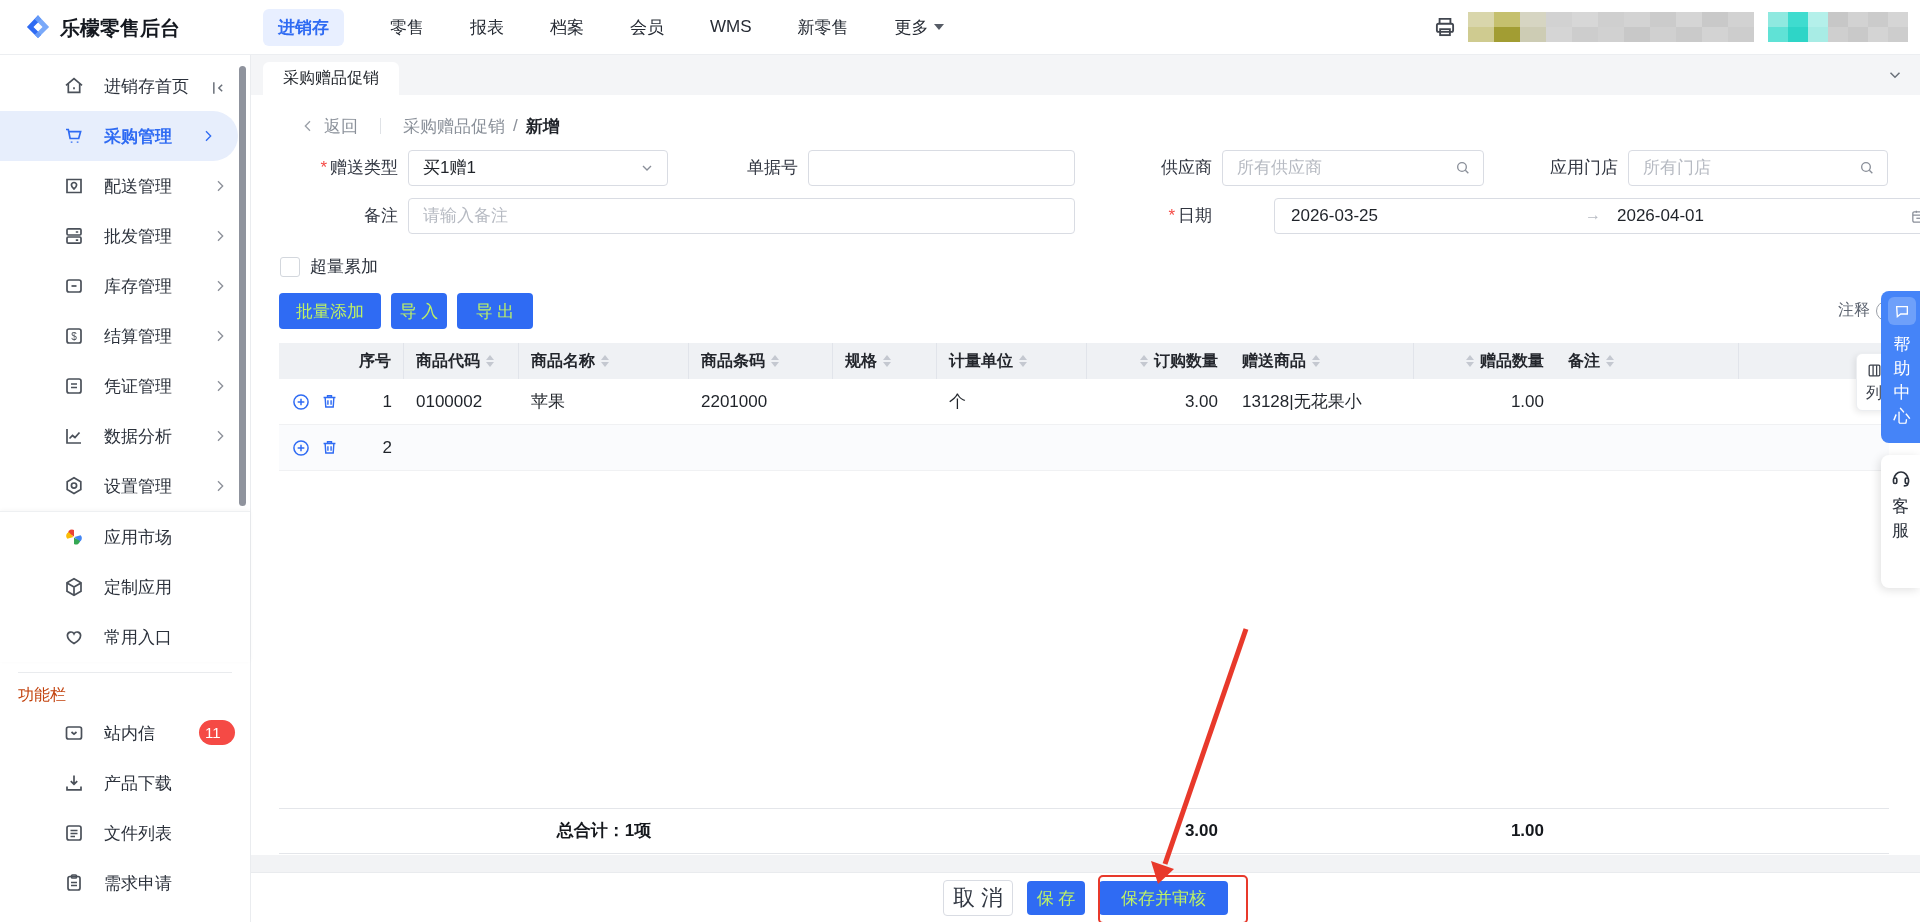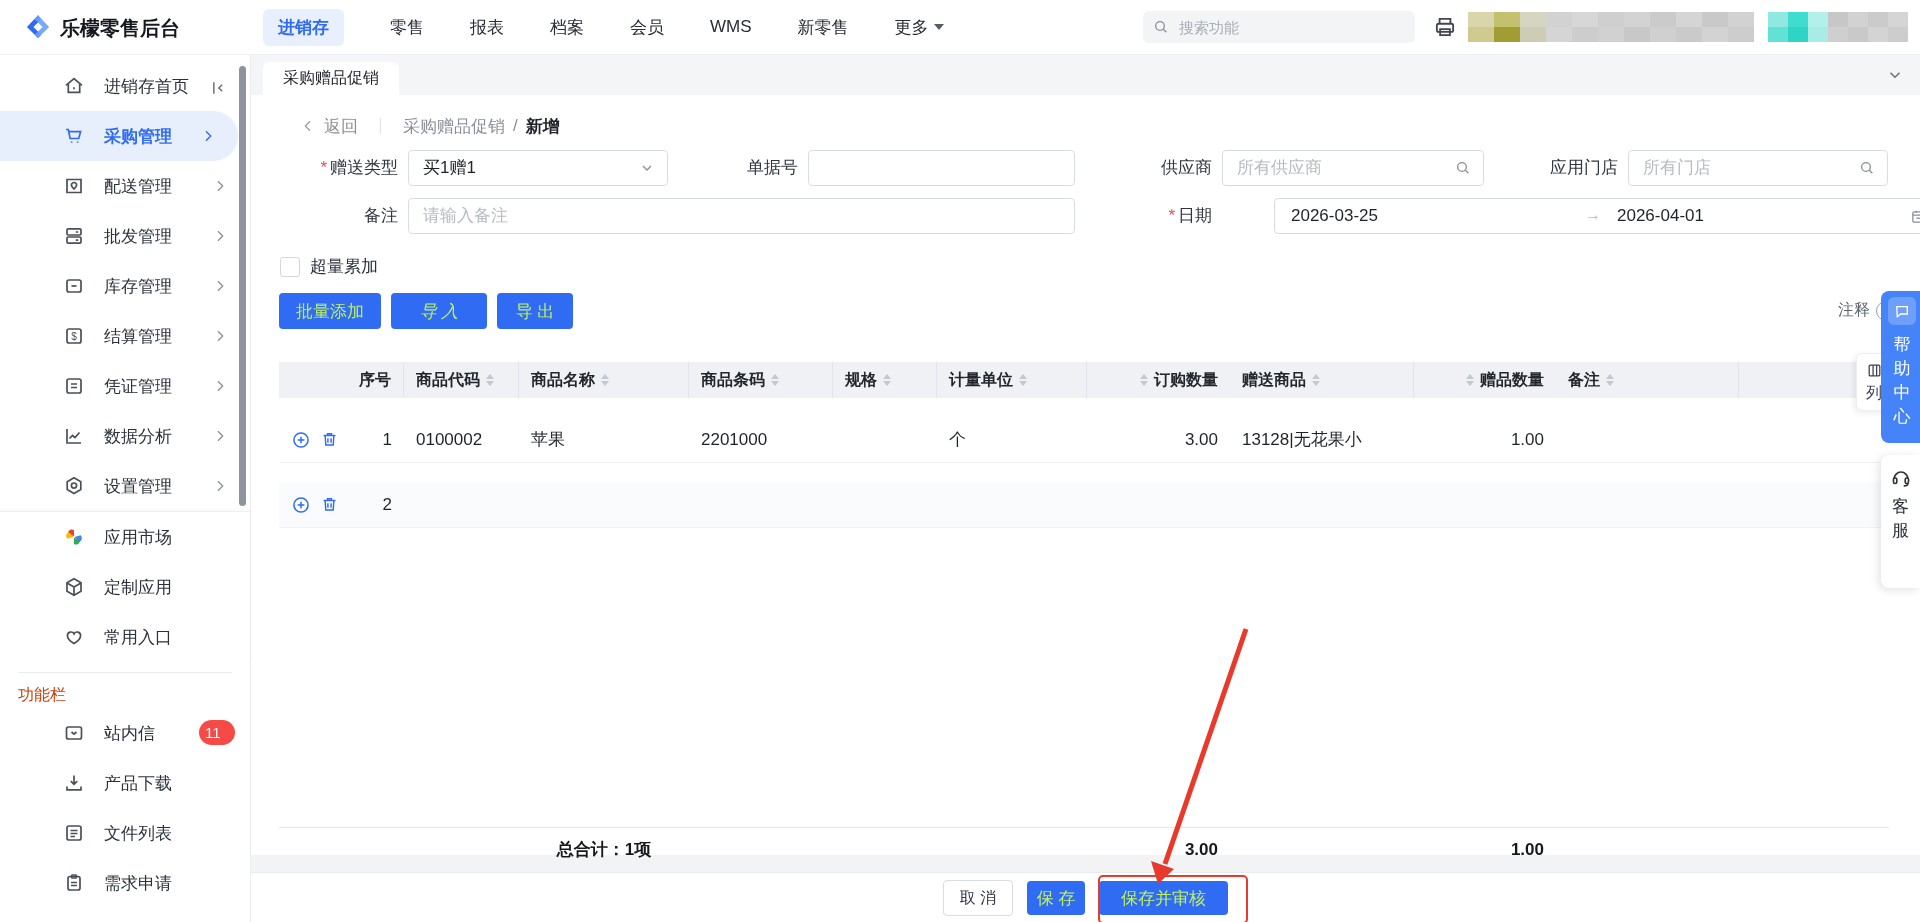--- a/index.html
+++ b/index.html
@@ -51,42 +51,42 @@
   .datebox .d2{position:absolute;left:342px;top:7px;}
   .chk{position:absolute;left:29px;top:160px;display:flex;align-items:center;gap:10px;cursor:pointer;}
   .chk .box{width:18px;height:18px;border:1px solid #d3d7dd;border-radius:3px;background:#fff;}
   .chk .lab{font-size:17px;color:#2b313b;}
   .btn{display:inline-flex;align-items:center;justify-content:center;height:36px;border-radius:4px;background:#2f6bf3;color:#bef264;font-size:17px;cursor:pointer;white-space:nowrap;}
   .toolbar{position:absolute;left:28px;top:198px;display:flex;gap:10px;}
   .note{position:absolute;left:1587px;top:205px;display:flex;align-items:center;gap:6px;font-size:16px;color:#5f6672;z-index:6;}
   .qmark{width:18px;height:18px;border-radius:50%;border:1px solid #9ba0a8;color:#9ba0a8;font-size:12px;line-height:18px;text-align:center;}
   
   .tbl{position:absolute;left:28px;top:248px;width:1610px;}
-  .t-grid{display:grid;grid-template-columns:125px 115px 170px 144px 104px 150px 143px 184px 142px 183px 150px;margin-top:19px;}
+  .t-grid{display:grid;grid-template-columns:125px 115px 170px 144px 104px 150px 143px 184px 142px 183px 150px;}
   .hrow .c{background:#eff1f4;height:36px;line-height:36px;font-size:16px;font-weight:bold;color:#23262c;padding:0 12px;box-sizing:border-box;white-space:nowrap;overflow:hidden;display:flex;align-items:center;}
   .hrow .c.bdr{border-right:1px solid #e1e4ea;}
   .r-al{justify-content:flex-end;}
   .car{display:inline-flex;flex-direction:column;gap:2px;margin:0 6px;}
   .car b{width:0;height:0;border-left:4px solid transparent;border-right:4px solid transparent;}
   .car .up{border-bottom:5px solid #c4c8d0;}
   .car .dn{border-top:5px solid #c4c8d0;}
   .drow{border-bottom:1px solid #f0f1f3;}
   .drow .c{height:45px;line-height:45px;font-size:17px;color:#1f2329;padding:0 12px;box-sizing:border-box;white-space:nowrap;overflow:hidden;}
   .drow .c.num{text-align:right;}
   .drow.alt{background:#fafbfd;}
   .seqcell{display:flex;align-items:center;gap:9px;}
   .seqcell .n{flex:1;text-align:right;font-size:17px;color:#1f2329;}
   .rowico{cursor:pointer;display:inline-flex;}
   .trow{border-top:1px solid #e4e6ea;border-bottom:1px solid #e4e6ea;}
   .trow .c{height:44px;line-height:44px;font-size:17px;font-weight:bold;color:#15181d;padding:0 12px;box-sizing:border-box;white-space:nowrap;}
   .trow .c.ctr{text-align:center;}
   .trow .c.num{text-align:right;}
   
   .footer{position:absolute;left:251px;top:872px;width:1669px;height:50px;background:#fff;border-top:1px solid #e9ebee;display:flex;justify-content:center;align-items:center;gap:14px;z-index:6;}
-  .btn-plain{display:inline-flex;align-items:center;justify-content:center;height:34px;border-radius:4px;border:1px solid #d9dce3;background:#fff;color:#323843;font-size:16px;cursor:pointer;}
+  .btn-plain{display:inline-flex;align-items:center;justify-content:center;height:34px;border-radius:4px;border:1px solid #d9dce3;background:#fff;color:#323843;font-size:22px;cursor:pointer;}
   .btn-sm{height:34px;}
   
   .coltab{position:absolute;left:1856px;top:353px;width:36px;height:58px;background:#fff;border:1px solid #eceef1;border-radius:6px 0 0 6px;box-shadow:-2px 2px 6px rgba(0,0,0,.08);display:flex;flex-direction:column;align-items:center;padding-top:8px;box-sizing:border-box;gap:4px;z-index:8;cursor:pointer;font-size:16px;color:#3c414b;}
   .helpw{position:absolute;left:1881px;top:291px;width:42px;height:152px;background:#4584f8;border-radius:8px 0 0 8px;z-index:9;display:flex;flex-direction:column;align-items:center;padding-top:6px;box-sizing:border-box;cursor:pointer;}
   .helpw .icb{width:28px;height:28px;background:#6ea0fa;border-radius:6px;display:flex;align-items:center;justify-content:center;}
   .v-text{width:20px;margin-top:8px;font-size:17px;color:#fff;text-align:center;word-break:break-all;line-height:24px;}
   .servw{position:absolute;left:1881px;top:455px;width:39px;height:133px;background:#fff;border-radius:8px 0 0 8px;box-shadow:-2px 2px 10px rgba(0,0,0,.12);z-index:9;display:flex;flex-direction:column;align-items:center;padding-top:12px;box-sizing:border-box;cursor:pointer;}
   .servw .v-text{color:#2b313b;margin-top:6px;}
   
   .redrect{position:absolute;left:1098px;top:875px;width:146px;height:45px;border:2px solid #e8392b;border-radius:5px;z-index:40;pointer-events:none;}
@@ -111,29 +111,20 @@
       <span class="tn-item">零售</span>
       <span class="tn-item">报表</span>
       <span class="tn-item">档案</span>
       <span class="tn-item">会员</span>
       <span class="tn-item">WMS</span>
       <span class="tn-item">新零售</span>
       <span class="tn-item">
           <span>更多</span>
           <span class="caret-dn"></span>
         </span>
-    </div>
-    <div class="search">
-      <span>
-          <svg class="ic" width="16" height="16" viewBox="0 0 24 24" fill="none" stroke="#8a8f99" stroke-width="2">
-            <circle cx="10.5" cy="10.5" r="6.5"></circle>
-            <path d="M15.5 15.5 20 20"></path>
-          </svg>
-        </span>
-      <input type="text" placeholder="搜索功能" style="">
     </div>
     <span class="abs" style="left:1432px;top:14px;">
       <svg class="ic" width="26" height="26" viewBox="0 0 24 24" fill="none" stroke="#41464f" stroke-width="1.7">
           <path d="M7 9V4.5h10V9"></path>
           <rect x="4.5" y="9" width="15" height="7.5" rx="1.5"></rect>
           <rect x="7.5" y="14" width="9" height="5.5"></rect>
         </svg>
     </span>
 
     <div class="mosaic" style="left:1468px;width:286px;">
@@ -462,21 +453,21 @@
         </span>
     </div>
 
     <div class="chk">
       <span class="box"></span>
       <span class="lab">超量累加</span>
     </div>
 
     <div class="toolbar">
       <span class="btn" style="width:102px;">批量添加</span>
-      <span class="btn" style="width:96px;font-style:italic;">导 入</span>
+      <span class="btn" style="width:56px;">导 入</span>
       <span class="btn" style="width:76px;">导 出</span>
     </div>
     <div class="note">
       <span>注释</span>
       <span class="qmark">?</span>
     </div>
 
     <div class="tbl">
       <div class="t-grid hrow">
         <div class="c bdr r-al">

